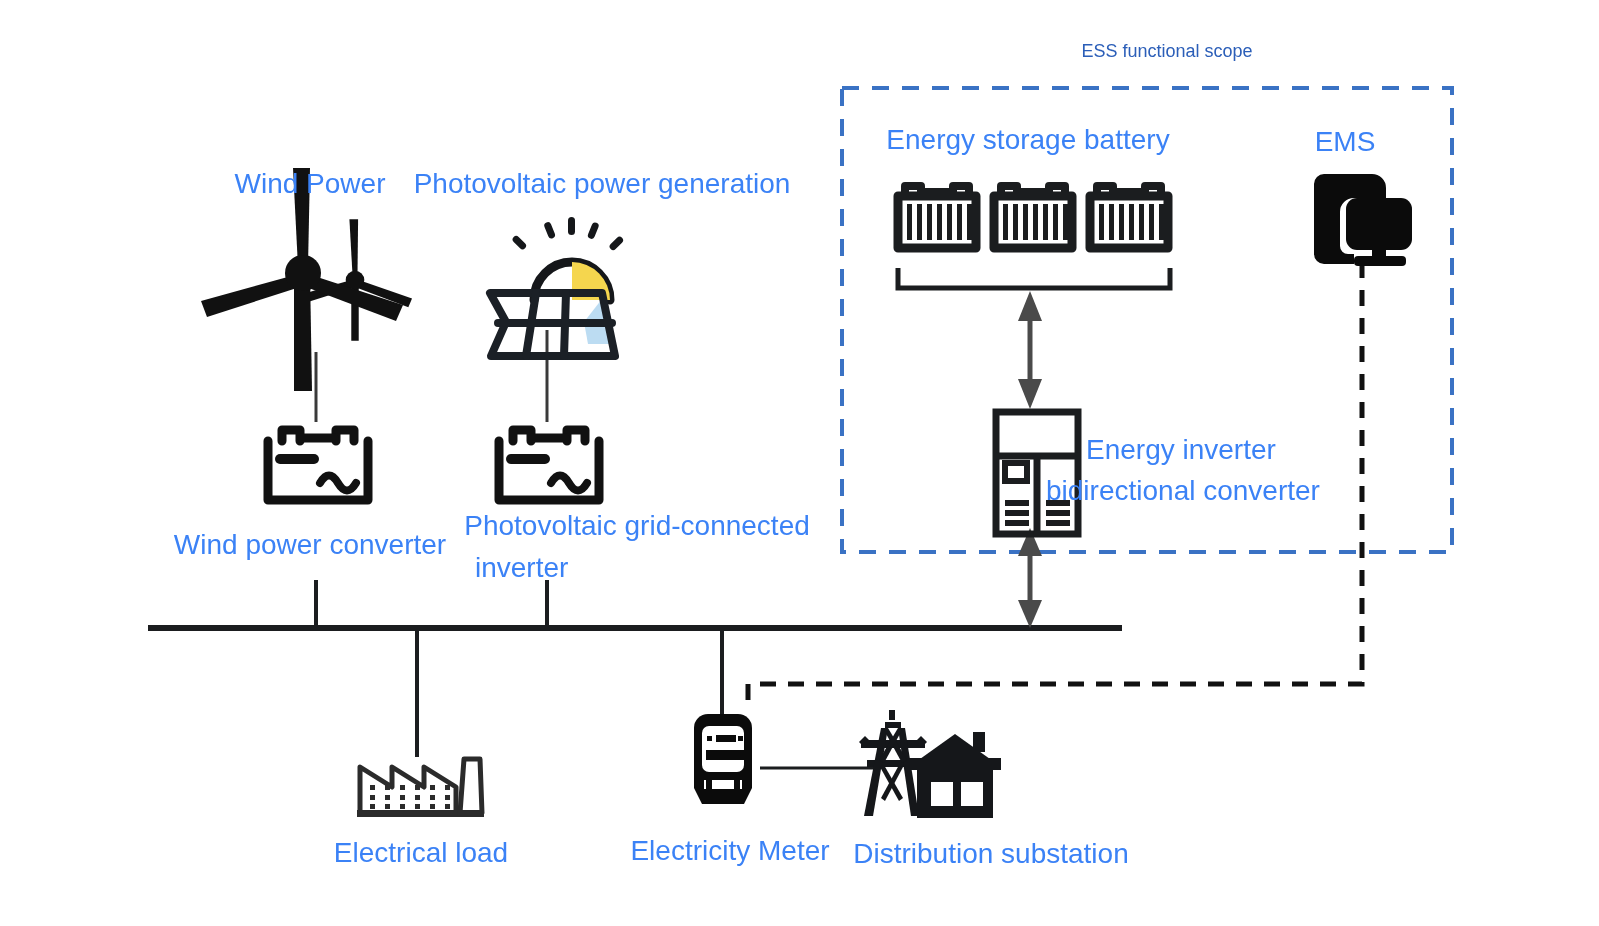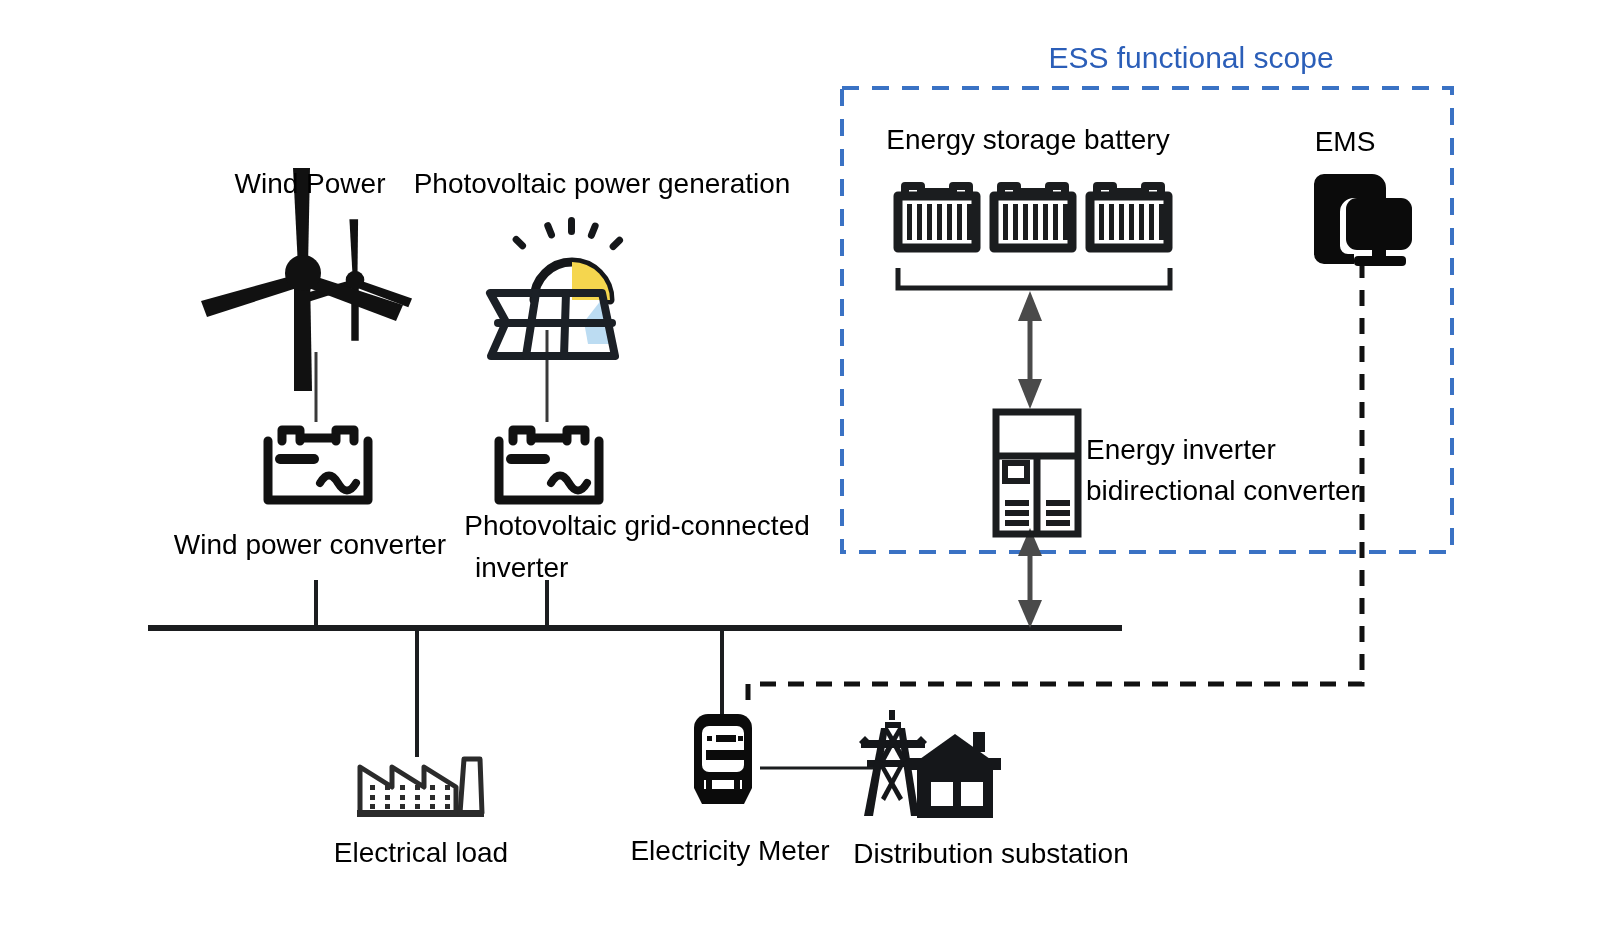--- a/index.html
+++ b/index.html
@@ -17,33 +17,32 @@
   }
   #canvas {
     position: absolute;
     left: 0; top: 0;
     width: 1599px;
     height: 926px;
   }
   .lbl {
     position: absolute;
     font-family: "Liberation Sans", sans-serif;
-    color: #000000;
+    color: #3b82f6;
     white-space: pre;
     line-height: 1.26;
   }
   .lbl-c { transform: translateX(-50%); text-align: center; }
   .f28 { font-size: 28px; }
   .scope-title {
     position: absolute;
-    font-size: 30px;
+    font-size: 18px;
     color: #2b5eb8;
     white-space: pre;
     transform: translateX(-50%);
-    margin-left: 24px;
   }
 </style>
 </head>
 <body>
 
 <svg id="canvas" viewBox="0 0 1599 926" xmlns="http://www.w3.org/2000/svg">
 
   <rect x="842" y="88" width="610" height="464" fill="none" stroke="#3a72c4" stroke-width="4" stroke-dasharray="17 13"></rect>
 
   <line x1="148" y1="628" x2="1122" y2="628" stroke="#1b1d1f" stroke-width="6" stroke-linecap="butt"></line>
@@ -290,19 +289,19 @@
 <div class="lbl lbl-c f28" style="left:637px; top:508px;">Photovoltaic grid-connected</div>
 
 <div class="lbl f28" style="left:475px; top:550px;">inverter</div>
 
 <div class="lbl lbl-c f28" style="left:1028px; top:122px;">Energy storage battery</div>
 
 <div class="lbl lbl-c f28" style="left:1345px; top:124px;">EMS</div>
 
 <div class="lbl f28" style="left:1086px; top:432px;">Energy inverter</div>
 
-<div class="lbl f28" style="left:1086px; top:473px;">bidirectional converter</div>
+<div class="lbl f28" style="left:1046px; top:473px;">bidirectional converter</div>
 
 <div class="lbl lbl-c f28" style="left:421px; top:835px;">Electrical load</div>
 
 <div class="lbl lbl-c f28" style="left:730px; top:833px;">Electricity Meter</div>
 
 <div class="lbl lbl-c f28" style="left:991px; top:836px;">Distribution substation</div>
 
 </body></html>

